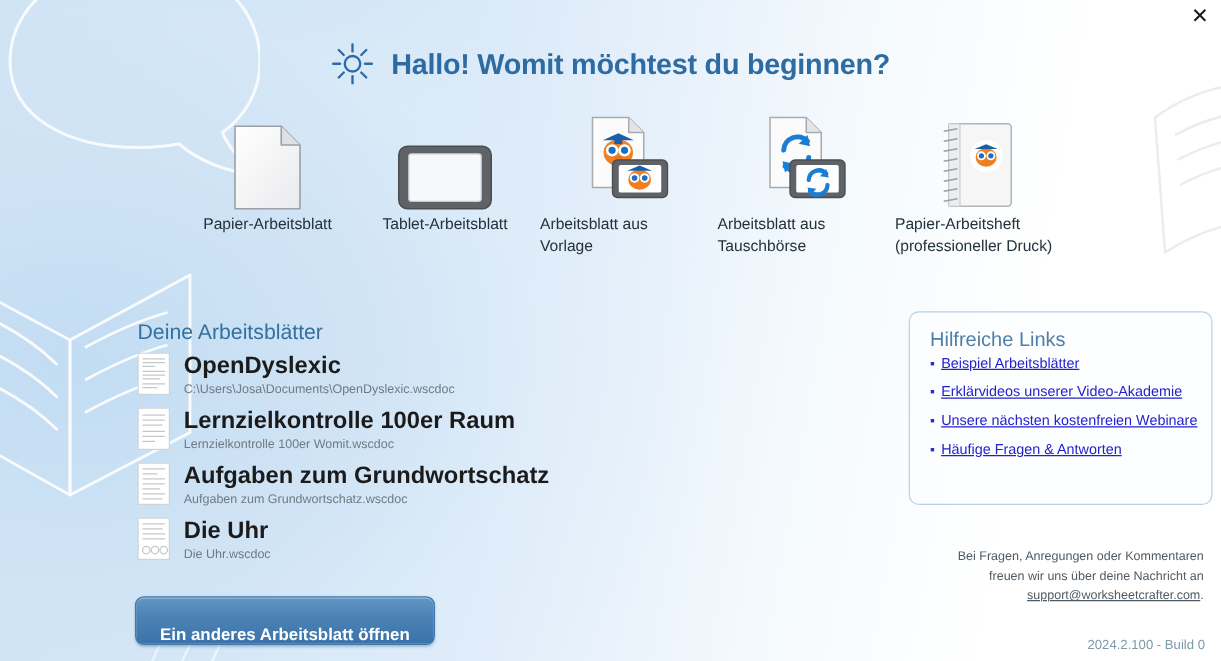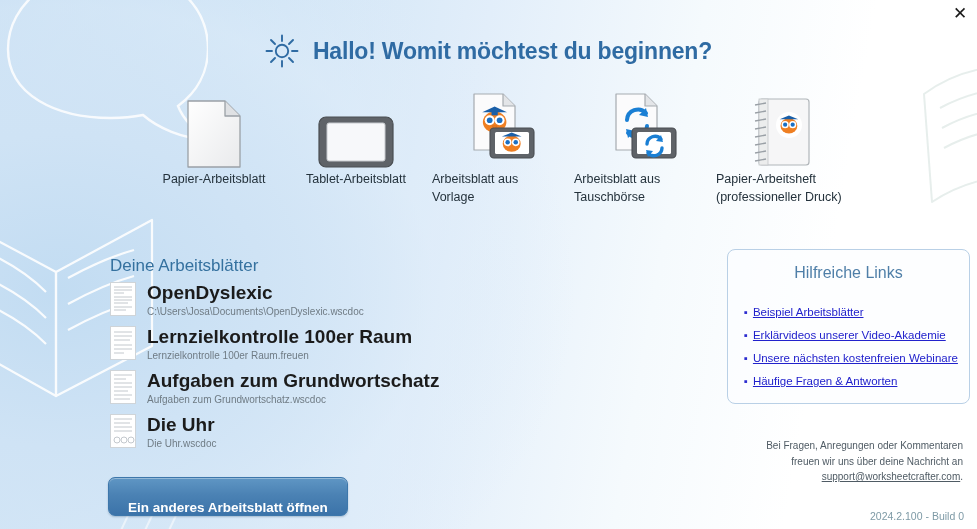--- a/index.html
+++ b/index.html
@@ -91,21 +91,21 @@
   }
 
   
   #links-panel {
     position: absolute; left: 727px; top: 249px;
     width: 243px; height: 155px;
     border: 1px solid #b9d0e6; border-radius: 8px;
     background: rgba(252,253,255,0.62);
     padding: 14px 16px 0 16px;
   }
-  #links-title { font-size: 16px; color: #4f7fa8; margin-bottom: 24px; text-align: center; }
+  #links-title { font-size: 16px; color: #4f7fa8; margin-bottom: 3px; }
   .link-row { display: flex; align-items: baseline; gap: 5px; margin-bottom: 11px; }
   .link-bullet { color: #2b2bcf; font-size: 11px; line-height: 1; }
   .link-text {
     font-size: 11.5px; color: #2222cc;
     text-decoration: underline; cursor: pointer; white-space: nowrap;
   }
 
   
   #footer-note {
     position: absolute; right: 14px; top: 438px;
@@ -324,21 +324,21 @@
           <path d="M4 6 H22"></path>
             <path d="M4 10 H22"></path>
             <path d="M4 14 H20"></path>
             <path d="M4 19 H22"></path>
           <path d="M4 23 H22"></path>
             <path d="M4 27 H14"></path>
         </g>
       </svg>
       <div class="ws-text">
         <span class="ws-name">Lernzielkontrolle 100er Raum</span>
-        <span class="ws-path">Lernzielkontrolle 100er Raum.freuen</span>
+        <span class="ws-path">Lernzielkontrolle 100er Womit.wscdoc</span>
       </div>
     </div>
 
     <div class="ws-item">
       <svg class="ws-thumb" width="26" height="34" viewBox="0 0 26 34">
         <rect x="0.5" y="0.5" width="25" height="33" fill="#ffffff" stroke="#cfd4d8"></rect>
         <g stroke="#c3c8cd" stroke-width="1">
           <path d="M4 5 H22"></path>
             <path d="M4 9 H16"></path>
             <path d="M4 13 H22"></path>

